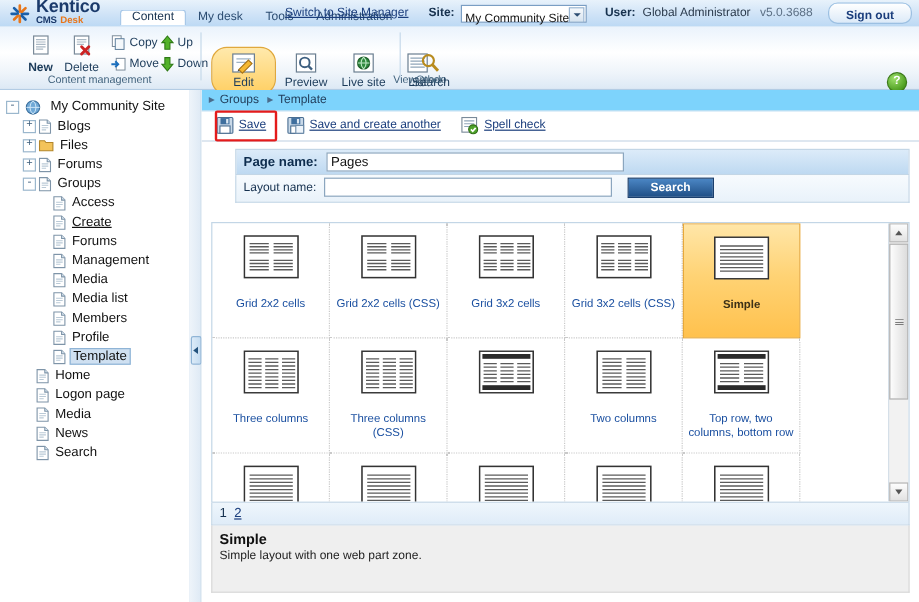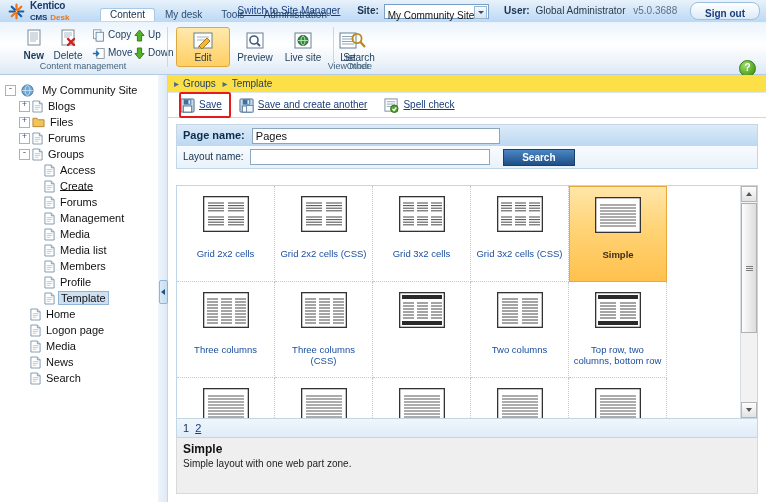--- a/index.html
+++ b/index.html
@@ -12,21 +12,21 @@
 
   
   .header{
     position:absolute;left:0;top:0;width:766px;height:22px;
     background:linear-gradient(180deg,#e8f2fb 0%,#cfe3f7 55%,#bcd9f4 100%);
     border-bottom:1px solid #a8c8e8;
   }
   .logo{position:absolute;left:8px;top:1px;width:86px;height:20px;}
   .logo-mark{position:absolute;left:0;top:2px;width:17px;height:17px;}
   .logo-text{position:absolute;left:22px;top:0px;line-height:10px;}
-  .logo-k{font-size:10px;font-weight:bold;color:#1b3a6b;letter-spacing:-.2px;}
+  .logo-k{font-size:15px;font-weight:bold;color:#1b3a6b;letter-spacing:-.2px;}
   .logo-c{font-size:8px;font-weight:bold;color:#1b3a6b;letter-spacing:-.2px;}
   .logo-d{font-size:8px;font-weight:bold;color:#e8761a;}
 
   .tabs{position:absolute;left:100px;top:8px;height:14px;}
   .tab{
     float:left;height:13px;line-height:13px;padding:0 9px;margin-right:1px;
     font-size:10px;color:#2c4d72;cursor:default;
     border-top-left-radius:3px;border-top-right-radius:3px;
   }
   .tab.active{background:#fff;color:#16314f;border:1px solid #a8c8e8;border-bottom:none;height:12px;line-height:12px;}
@@ -64,22 +64,22 @@
   }
   .rgroup{position:absolute;top:2px;height:48px;}
   .rgroup .gtitle{
     position:absolute;bottom:1px;left:0;width:100%;text-align:center;
     font-size:9px;color:#44657f;
   }
   .rsep{position:absolute;top:5px;width:1px;height:40px;background:#c6d9ea;}
   .btn-sm{position:absolute;cursor:pointer;font-size:10px;color:#1c3b5a;white-space:nowrap;}
   .btn-sm .ic{display:inline-block;vertical-align:middle;margin-right:3px;}
   .bigbtn{
-    position:absolute;top:3px;width:52px;height:38px;text-align:center;cursor:pointer;
-    font-size:10px;color:#1c3b5a;border:1px solid transparent;border-radius:3px;
+    position:absolute;top:15px;width:52px;height:38px;text-align:center;cursor:pointer;
+    font-size:10px;color:#1c3b5a;border:1px solid transparent;border-radius:13px;
   }
   .bigbtn.sel{
     background:linear-gradient(180deg,#ffe9ac,#ffcf63);
     border:1px solid #e0a83c;
   }
   .bigbtn .glyph{display:block;margin:3px auto 2px auto;}
   .bigbtn .lbl{display:block;line-height:10px;}
 
   .help-icon{
     position:absolute;right:10px;top:38px;width:15px;height:15px;border-radius:50%;
@@ -117,41 +117,41 @@
   }
   .splitgrip:after{
     content:"";position:absolute;left:1px;top:8px;
     border-top:3px solid transparent;border-bottom:3px solid transparent;border-right:4px solid #23527c;
   }
 
   
   .content{position:absolute;left:168px;top:75px;width:598px;height:427px;background:#fff;overflow:hidden;}
   .breadcrumb{
     height:17px;line-height:17px;padding-left:6px;font-size:10px;color:#23405e;
-    background:#fde047;border-bottom:1px solid #dde7f0;
+    background:#7dd3fc;border-bottom:1px solid #dde7f0;
   }
   .bc-sep{color:#4a6c8c;margin:0 4px 0 0;}
   .bc-item{color:#23405e;}
 
   .actionbar{
     position:relative;height:24px;background:#fff;border-bottom:1px solid #c8d8e6;
     padding-left:8px;
   }
   .act{
     display:inline-block;height:24px;line-height:24px;margin-right:14px;
     font-size:10px;color:#1a3d7c;cursor:pointer;white-space:nowrap;
   }
   .act u{text-decoration:underline;}
   .act .ic{display:inline-block;vertical-align:middle;margin-right:4px;}
   .redbox{
     position:absolute;left:179px;top:92px;width:48px;height:22px;
     border:2px solid #e41b1b;border-radius:2px;pointer-events:none;z-index:30;
   }
 
-  .panel-wrap{padding:6px 8px 12px 8px;}
+  .panel-wrap{padding:6px 8px 12px 8px;margin-left:20px;}
   .rowbar{
     border:1px solid #c3d6e6;
     background:linear-gradient(180deg,#dcebf9,#bed9f1);
     height:20px;line-height:20px;padding-left:6px;font-size:11px;
   }
   .rowbar b{font-size:11px;color:#0d2c4d;}
   .txt{
     border:1px solid #8ba6bf;background:#fff;font-size:11px;color:#111;
     height:14px;line-height:14px;padding:0 3px;vertical-align:middle;
     font-family:"Liberation Sans",sans-serif;

